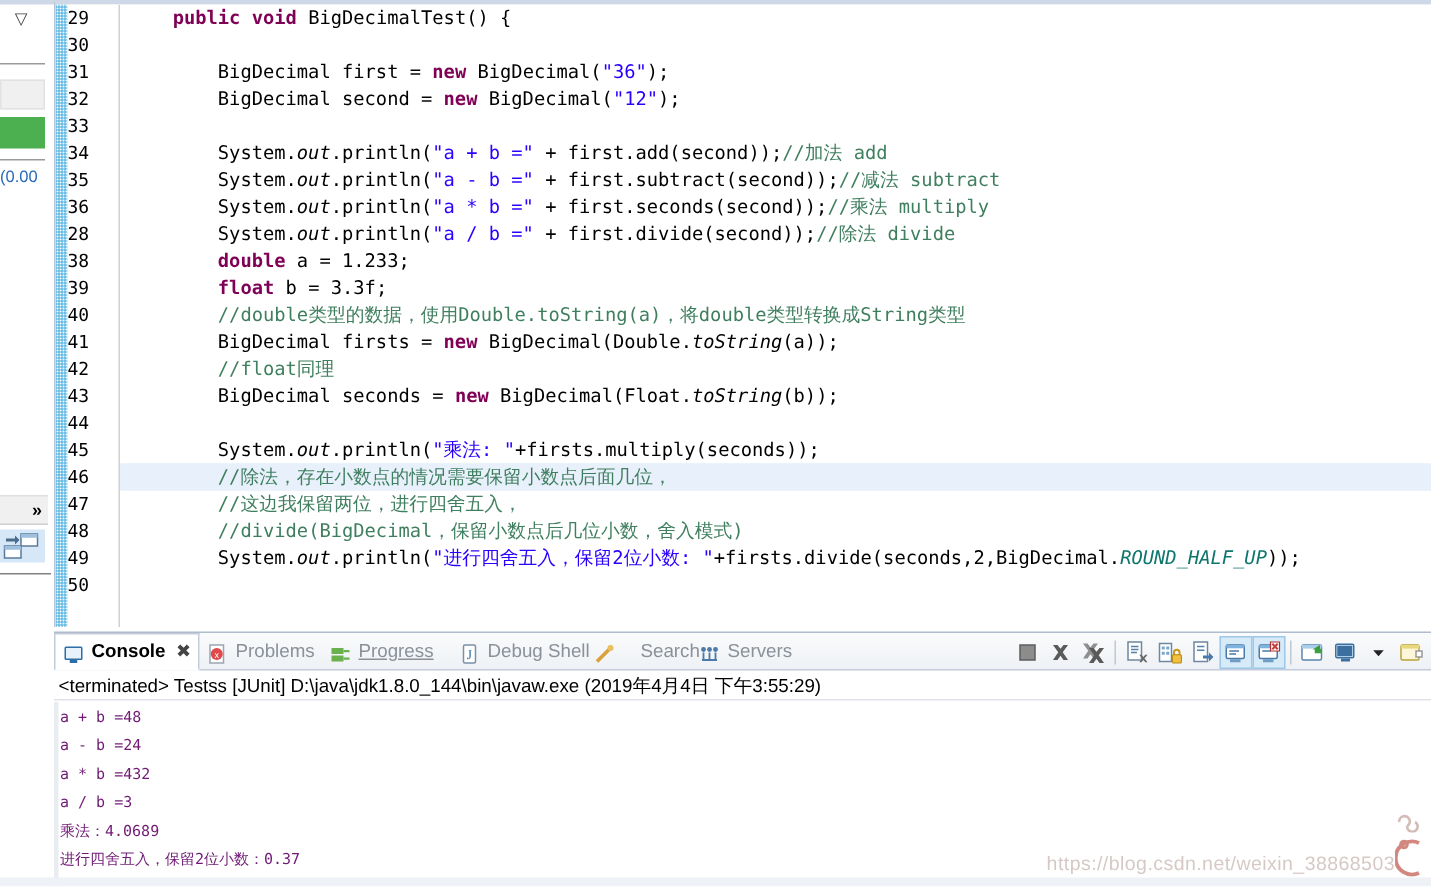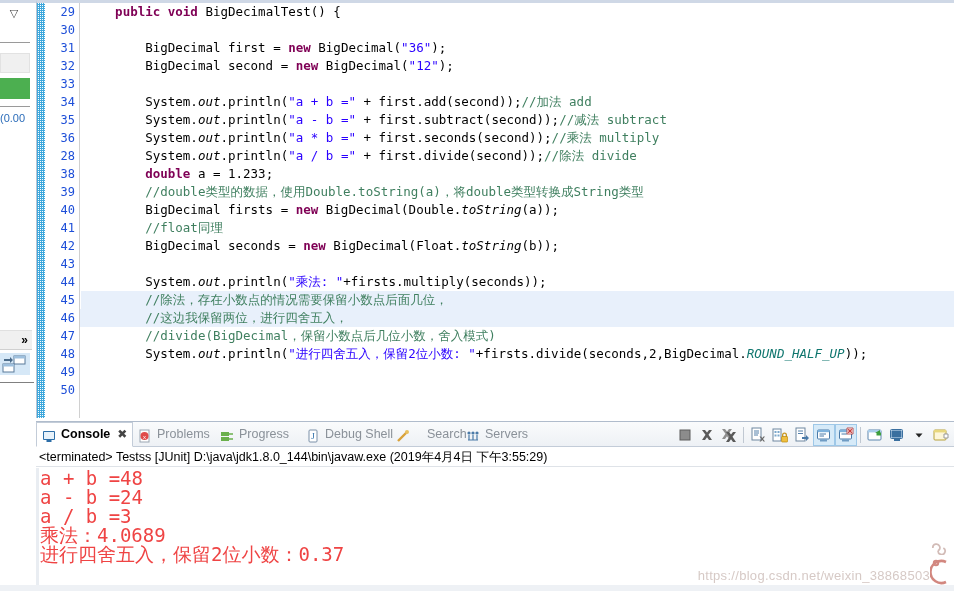--- a/index.html
+++ b/index.html
@@ -98,25 +98,24 @@
     background-size: 2px 2px;
     opacity: 0.85;
   }
   #gutter {
     position: absolute; left: 8px; top: 0; width: 35px; height: 100%;
     background: #ffffff;
     border-right: 1px solid #d0d0d0;
   }
   #gutter .ln {
     height: 18px; line-height: 18px;
-    text-align: right;
     padding-right: 4px;
     font-family: "DejaVu Sans Mono", monospace;
     font-size: 12px;
-    color: #1d4ed8;
+    color: #000000;
   }
   #code {
     position: absolute; left: 44px; top: 0; right: 0; height: 100%;
     font-family: "DejaVu Sans Mono", monospace;
     font-size: 12.5px;
   }
   #code .row {
     height: 18px; line-height: 18px;
     white-space: pre;
     padding-left: 4px;
@@ -188,22 +187,22 @@
     padding-left: 3px;
     font-size: 12.5px;
     color: #000;
     white-space: nowrap;
     border-bottom: 1px solid #dfe3e8;
   }
   #console-out {
     position: relative;
     padding: 2px 0 0 4px;
     font-family: "DejaVu Sans Mono", monospace;
-    font-size: 19px;
-    color: #ef4444;
+    font-size: 10px;
+    color: #701a75;
     line-height: 19px;
     white-space: pre;
   }
   #console-scroll-l {
     position: absolute; left: 0; top: 46px; bottom: 0; width: 3px;
     background: #e9edf2;
   }
 
   #watermark {
     position: absolute; right: 24px; bottom: 8px;
@@ -286,20 +285,21 @@
           <div class="row"><span class="pln">    </span><span class="kw">public</span><span class="pln"> </span><span class="kw">void</span><span class="pln"> BigDecimalTest() {</span></div>
           <div class="row">&nbsp;</div>
           <div class="row"><span class="pln">        BigDecimal </span><span class="pln">first</span><span class="pln"> = </span><span class="kw">new</span><span class="pln"> BigDecimal(</span><span class="str">"36"</span><span class="pln">);</span></div>
           <div class="row"><span class="pln">        BigDecimal second = </span><span class="kw">new</span><span class="pln"> BigDecimal(</span><span class="str">"12"</span><span class="pln">);</span></div>
           <div class="row">&nbsp;</div>
           <div class="row"><span class="pln">        System.</span><span class="stc">out</span><span class="pln">.println(</span><span class="str">"a + b ="</span><span class="pln"> + first.add(second));</span><span class="cmt">//加法 add</span></div>
           <div class="row"><span class="pln">        System.</span><span class="stc">out</span><span class="pln">.println(</span><span class="str">"a - b ="</span><span class="pln"> + first.subtract(second));</span><span class="cmt">//减法 subtract</span></div>
           <div class="row"><span class="pln">        System.</span><span class="stc">out</span><span class="pln">.println(</span><span class="str">"a * b ="</span><span class="pln"> + first.seconds(second));</span><span class="cmt">//乘法 multiply</span></div>
           <div class="row"><span class="pln">        System.</span><span class="stc">out</span><span class="pln">.println(</span><span class="str">"a / b ="</span><span class="pln"> + first.divide(second));</span><span class="cmt">//除法 divide</span></div>
           <div class="row"><span class="pln">        </span><span class="kw">double</span><span class="pln"> a = 1.233;</span></div>
+          <div class="row"><span class="pln">        </span><span class="kw">float</span><span class="pln"> b = 3.3f;</span></div>
           <div class="row"><span class="pln">        </span><span class="cmt">//double类型的数据，使用Double.toString(a)，将double类型转换成String类型</span></div>
           <div class="row"><span class="pln">        BigDecimal firsts = </span><span class="kw">new</span><span class="pln"> BigDecimal(Double.</span><span class="stc">toString</span><span class="pln">(a));</span></div>
           <div class="row"><span class="pln">        </span><span class="cmt">//float同理</span></div>
           <div class="row"><span class="pln">        BigDecimal seconds = </span><span class="kw">new</span><span class="pln"> BigDecimal(Float.</span><span class="stc">toString</span><span class="pln">(b));</span></div>
           <div class="row">&nbsp;</div>
           <div class="row"><span class="pln">        System.</span><span class="stc">out</span><span class="pln">.println(</span><span class="str">"乘法: "</span><span class="pln">+firsts.multiply(seconds));</span></div>
           <div class="row hl"><span class="pln">        </span><span class="cmt">//除法，存在小数点的情况需要保留小数点后面几位，</span></div>
           <div class="row"><span class="pln">        </span><span class="cmt">//这边我保留两位，进行四舍五入，</span></div>
           <div class="row"><span class="pln">        </span><span class="cmt">//divide(BigDecimal，保留小数点后几位小数，舍入模式)</span></div>
           <div class="row"><span class="pln">        System.</span><span class="stc">out</span><span class="pln">.println(</span><span class="str">"进行四舍五入，保留2位小数: "</span><span class="pln">+firsts.divide(seconds,2,BigDecimal.</span><span class="cnst">ROUND_HALF_UP</span><span class="pln">));</span></div>
@@ -321,21 +321,21 @@
           <span class="closex">✖</span>
         </div>
         <div class="ctab" style="left: 97px; padding-left: 5px; padding-right: 5px;">
           <span class="ticon"><svg width="14" height="14" viewBox="0 0 14 14">
               <rect x="2" y="1" width="9" height="12" fill="#fff" stroke="#9aa5b1"></rect>
               <circle cx="6.5" cy="7" r="4" fill="#e04a4a"></circle>
               <text x="6.5" y="9.6" font-size="6" fill="#fff" text-anchor="middle" font-family="sans-serif">x</text>
             </svg></span>
           <span class="tlabel">Problems</span>
         </div>
-        <div class="ctab" style="left: 179px; padding-left: 5px; padding-right: 5px;">
+        <div class="ctab" style="left: 179px; padding-left: 5px; padding-right: 5px; text-decoration: underline;">
           <span class="ticon"><svg width="14" height="14" viewBox="0 0 14 14">
               <rect x="1" y="3" width="8" height="4" fill="#6ab04c"></rect>
               <rect x="1" y="8" width="8" height="4" fill="#6ab04c"></rect>
               <path d="M9 5 h4 M9 10 h4" stroke="#6ab04c" stroke-width="1.5"></path>
             </svg></span>
           <span class="tlabel">Progress</span>
         </div>
         <div class="ctab" style="left: 265px; padding-left: 5px; padding-right: 5px;">
           <span class="ticon"><svg width="14" height="14" viewBox="0 0 14 14">
               <rect x="3" y="1" width="8" height="12" rx="1" fill="#fff" stroke="#7a90a8"></rect>
@@ -452,21 +452,21 @@
         <svg width="16" height="16" viewBox="0 0 16 16">
           <rect x="1" y="3" width="12" height="10" rx="1" fill="#fdf6d8" stroke="#b8a23a"></rect>
           <rect x="1" y="3" width="12" height="2.4" fill="#e8d77c"></rect>
           <path d="M11 7 h4 v4 h-4 z" fill="#fff" stroke="#999"></path>
         </svg>
       </div>
     </div>
 
     <div id="console-status">&lt;terminated&gt; Testss [JUnit] D:\java\jdk1.8.0_144\bin\javaw.exe (2019年4月4日 下午3:55:29)</div>
     <div id="console-scroll-l"></div>
-    <div id="console-out"><div>a + b =48</div><div>a - b =24</div><div>a / b =3</div><div>乘法：4.0689</div><div>进行四舍五入，保留2位小数：0.37</div></div>
+    <div id="console-out"><div>a + b =48</div><div>a - b =24</div><div>a * b =432</div><div>a / b =3</div><div>乘法：4.0689</div><div>进行四舍五入，保留2位小数：0.37</div></div>
 
     <div id="watermark">https://blog.csdn.net/weixin_38868503</div>
     <svg id="wm-logo1" viewBox="0 0 20 16">
       <path d="M3 8 a4 4 0 1 1 6 3 M9 11 a4 4 0 1 0 6 -3" stroke="#c0a09a" stroke-width="2" fill="none"></path>
     </svg>
     <svg id="wm-logo2" viewBox="0 0 22 26">
       <path d="M16 3 a11 11 0 1 0 0 20" stroke="#c0554a" stroke-width="2.6" fill="none"></path>
       <circle cx="6" cy="4" r="2.2" fill="none" stroke="#c0554a" stroke-width="2"></circle>
     </svg>
   </div>

